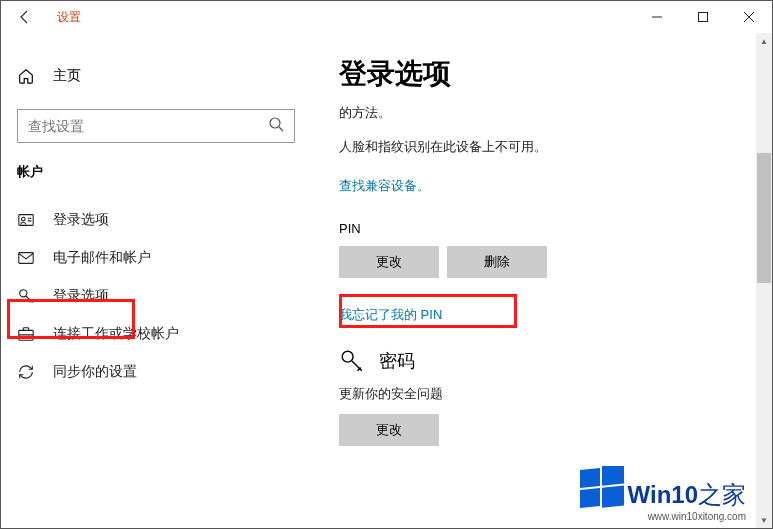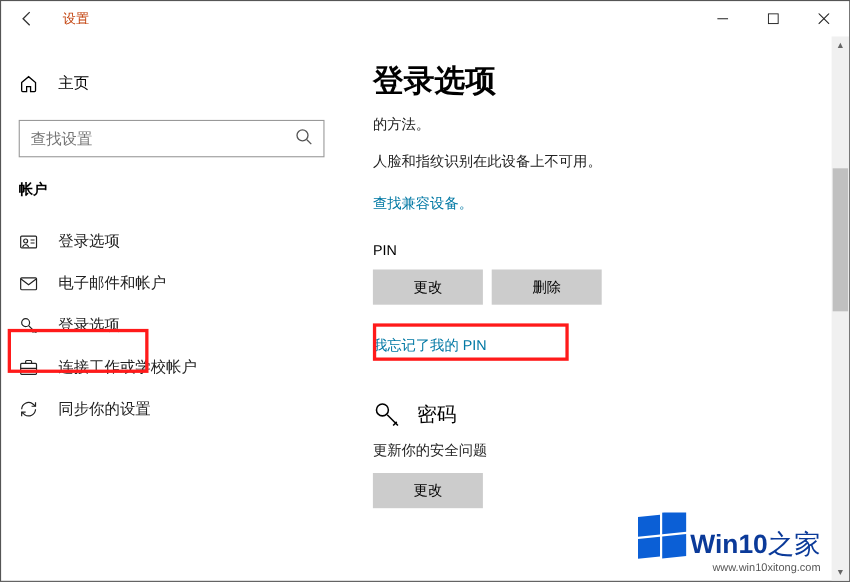--- a/index.html
+++ b/index.html
@@ -24,21 +24,21 @@
 .nav-item { display:flex; align-items:center; gap:18px; padding:10px 16px; font-size:14px; color:#222; }
 .nav-item svg { width:18px; height:18px; flex-shrink:0; }
 .highlight-red { position:absolute; border:3px solid #ff1a1a; pointer-events:none; }
 .content { flex:1; padding:22px 20px 0 28px; position:relative; overflow:hidden; }
 h1 { font-size:28px; font-weight:600; margin-bottom:10px; }
 .subrow { font-size:13px; color:#222; margin-bottom:20px; line-height:1.5; }
 .link { color:#0078a4; font-size:13px; }
 .label { font-size:13px; margin-bottom:10px; }
 .btn-row { display:flex; gap:8px; margin-bottom:28px; }
 .gbtn { width:100px; height:32px; background:#ccc; border:none; font-size:13px; display:flex; align-items:center; justify-content:center; }
-.pw-head { display:flex; align-items:center; gap:14px; margin-top:41px; margin-bottom:10px; }
+.pw-head { display:flex; align-items:center; gap:14px; margin-top:24px; margin-bottom:10px; }
 .pw-head svg { width:26px; height:26px; }
 .pw-head span { font-size:18px; }
 .scrollbar { position:absolute; right:0; top:0; width:16px; height:100%; background:#f0f0f0; display:flex; flex-direction:column; align-items:center; }
 .scrollbar .arrow { width:16px; height:16px; display:flex; align-items:center; justify-content:center; font-size:8px; color:#666; }
 .scrollbar .thumb { width:14px; background:#c0c0c0; position:absolute; }
 .watermark { position:absolute; right:26px; bottom:6px; text-align:right; }
 .watermark .big { font-size:24px; font-weight:700; color:#0b3a99; }
 .watermark .big .zh { font-weight:400; }
 .watermark .url { font-size:10px; color:#555; }
 .winlogo { position:absolute; right:148px; bottom:18px; width:44px; height:44px; }

